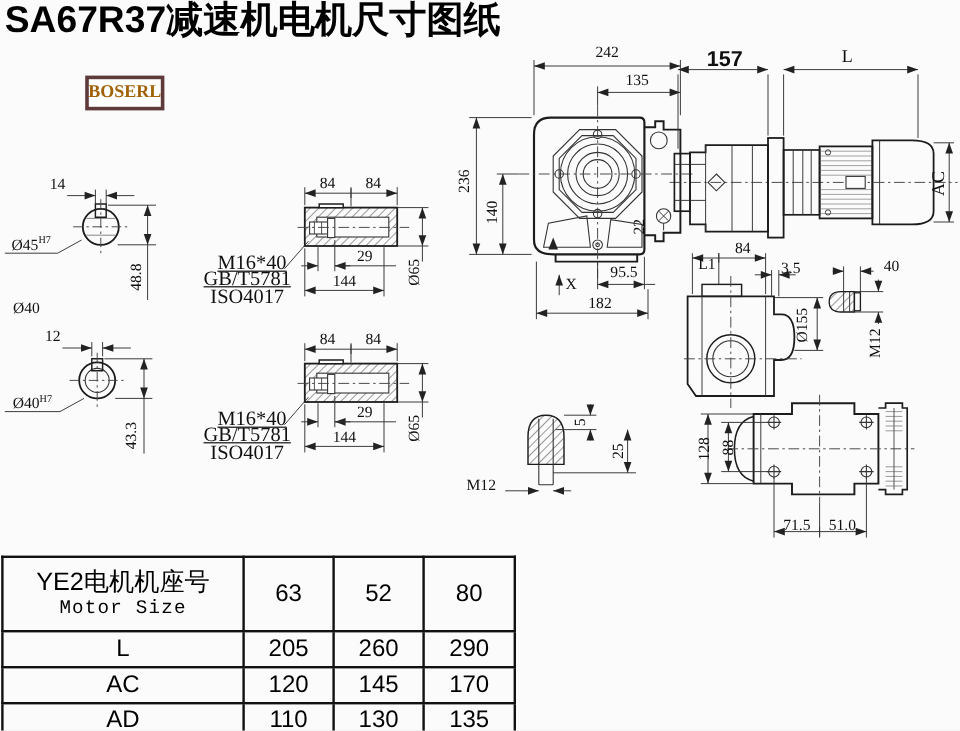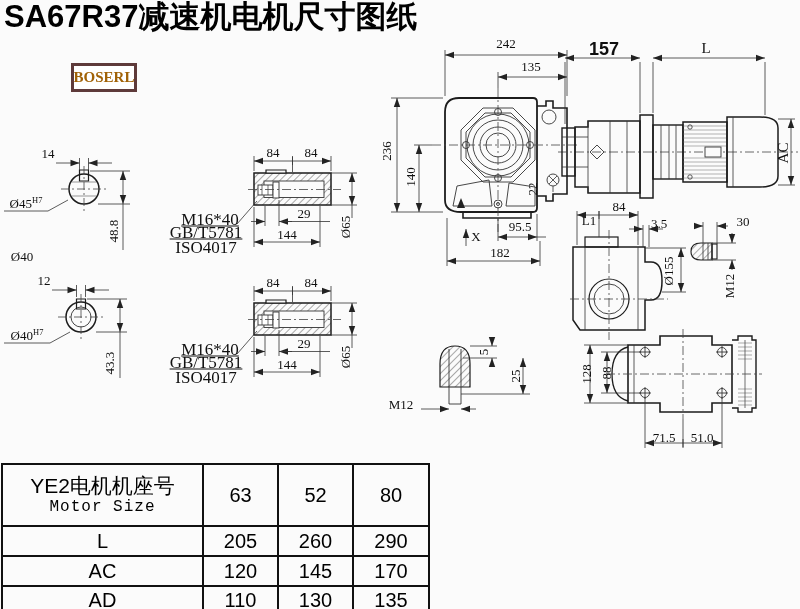--- a/index.html
+++ b/index.html
@@ -292,21 +292,21 @@
   <span class="dim" style="left:500px;top:252px">182</span>
 
   <span class="dim lg" style="left:604px;top:49px">157</span>
   <span class="dim md" style="left:706px;top:48px">L</span>
   <span class="dim md rot" style="left:783px;top:153px">AC</span>
 
   <span class="dim" style="left:589px;top:220px">L1</span>
   <span class="dim" style="left:619px;top:206px">84</span>
   <span class="dim" style="left:659px;top:223px">3.5</span>
   <span class="dim rot" style="left:668px;top:271px">Ø155</span>
-  <span class="dim" style="left:743px;top:221px">30</span>
+  <span class="dim" style="left:743px;top:221px">40</span>
   <span class="dim rot" style="left:729px;top:286px">M12</span>
 
   <span class="dim rot" style="left:483px;top:352px">5</span>
   <span class="dim rot" style="left:515px;top:376px">25</span>
   <span class="dim" style="left:401px;top:404px">M12</span>
 
   <span class="dim rot" style="left:586px;top:374px">128</span>
   <span class="dim rot" style="left:606px;top:373px">88</span>
   <span class="dim" style="left:664px;top:437px">71.5</span>
   <span class="dim" style="left:702px;top:437px">51.0</span>

